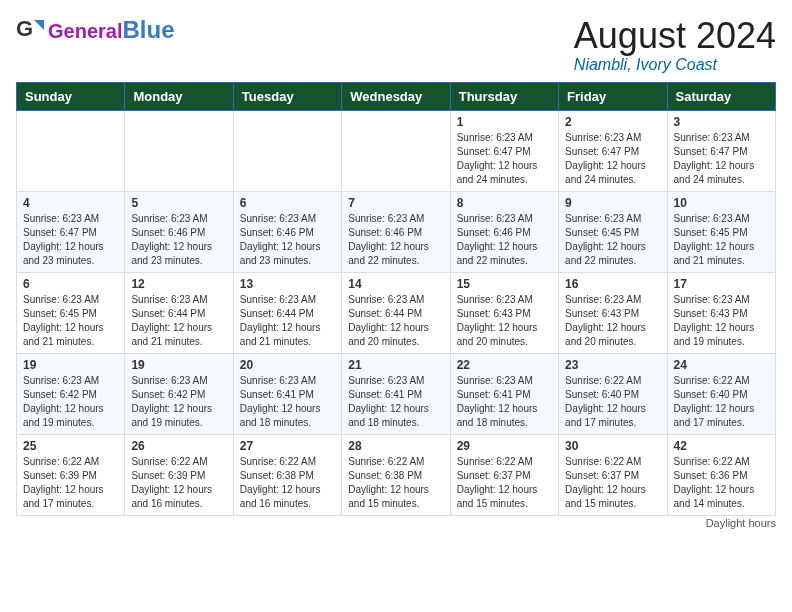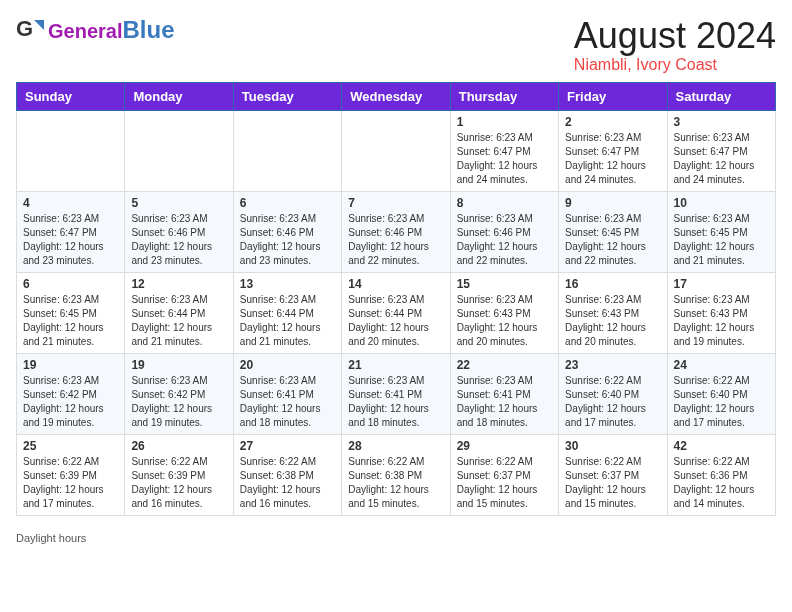--- a/index.html
+++ b/index.html
@@ -39,29 +39,30 @@
       text-align: left;
     }
     .main-title {
       font-size: 36px;
       font-weight: normal;
       color: #222;
       line-height: 1.1;
     }
     .subtitle {
       font-size: 16px;
-      color: #ef4444;
+      color: #0369a1;
+      font-style: italic;
     }
     .calendar {
       width: 100%;
       border-collapse: collapse;
       border: 1px solid #ccc;
     }
     .calendar th {
-      background-color: #6d28d9;
+      background-color: #14532d;
       color: #fff;
       text-align: left;
       padding: 6px 8px;
       font-size: 13px;
       font-weight: bold;
       border: 1px solid #2e6aad;
     }
     .calendar td {
       vertical-align: top;
       padding: 4px 6px;
@@ -86,23 +87,24 @@
     }
     .day-info {
       font-size: 10px;
       line-height: 1.4;
       color: #333;
     }
     .empty-cell {
       background: #fff !important;
     }
     .legend {
-      margin-top: 16px;
+      margin-top: 1px;
       font-size: 11px;
       color: #555;
+      text-align: right;
     }
   </style>
 </head>
 <body>
 
 <div class="header">
   <div class="logo">
     <svg class="logo-icon" viewBox="0 0 28 28" xmlns="http://www.w3.org/2000/svg">
       <text x="0" y="20" font-size="22" font-weight="bold" fill="#333">G</text>
       <polygon points="18,4 28,4 28,14" fill="#3a7abf"></polygon>

